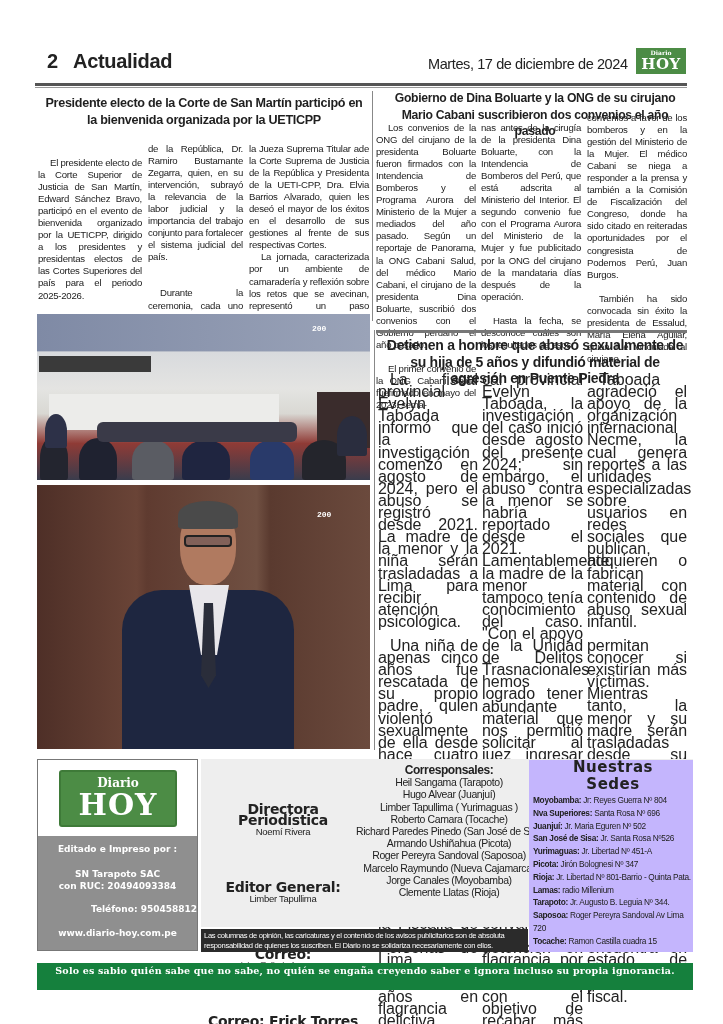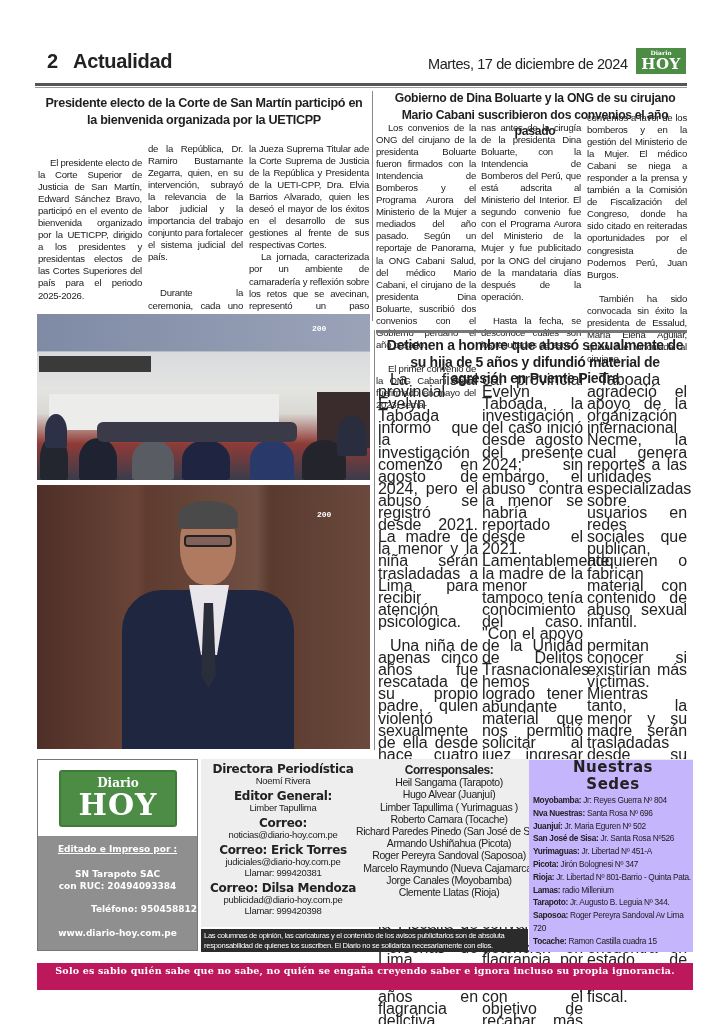--- a/index.html
+++ b/index.html
@@ -48,30 +48,30 @@
   .ft-left { position: absolute; left: 37px; top: 759px; width: 161px; height: 192px; border: 1px solid #777; }
   .ft-left-top { position: absolute; left: 0; top: 0; width: 159px; height: 76px; background: #fff; }
   .ft-logo { position: absolute; left: 21px; top: 10px; width: 118px; height: 57px; background: #4c8c45; border: 2px solid #3e7a38; border-radius: 3px; color: #fff; text-align: center; font-family: "DejaVu Serif", serif; font-weight: bold; }
   .ft-logo .small { display: block; font-size: 12px; line-height: 14px; padding-top: 4px; }
   .ft-logo .big { display: block; font-size: 30px; line-height: 30px; letter-spacing: 1px; }
   .ft-left-bot { position: absolute; left: 0; top: 76px; width: 159px; height: 114px; background: #8f8f8f; color: #fff; font-family: "DejaVu Sans", sans-serif; font-weight: bold; font-size: 9px; text-align: center; }
   .ft-left-bot div { position: absolute; left: 0; width: 100%; }
 
   .ft-mid { position: absolute; left: 201px; top: 759px; width: 492px; height: 168px; background: #eeeeee; }
   .ft-staff { position: absolute; left: 201px; top: 764px; width: 164px; text-align: center; font-size: 9.5px; line-height: 11px; color: #222; letter-spacing: -0.3px; }
-  .ft-staff .role { font-weight: bold; font-family: "DejaVu Sans", sans-serif; font-size: 12px; }
+  .ft-staff .role { font-weight: bold; font-family: "DejaVu Sans", sans-serif; font-size: 14px; margin-top: 40px; }
   .ft-staff .gap { height: 5px; }
   .ft-corr { position: absolute; left: 366px; top: 764px; width: 166px; text-align: center; font-size: 10.5px; line-height: 12.2px; color: #222; letter-spacing: -0.4px; }
   .ft-corr .title { font-size: 12px; font-weight: bold; }
   .ft-sedes { position: absolute; left: 529px; top: 760px; width: 164px; height: 192px; background: #c4b5fd; font-size: 8.3px; line-height: 12.8px; color: #222; padding-left: 4px; letter-spacing: -0.3px; }
   .ft-sedes .title { font-size: 15px; line-height: 14px; font-weight: bold; text-align: center; letter-spacing: 0.5px; margin-bottom: 3px; font-family: "DejaVu Sans", sans-serif; }
   .ft-sedes b { font-weight: bold; }
   .ft-disclaimer { position: absolute; left: 201px; top: 929px; width: 327px; height: 23px; background: #2b2b2b; color: #fff; font-size: 7.6px; line-height: 9.5px; padding: 2px 3px; letter-spacing: -0.3px; }
 
-  .ft-quote { position: absolute; left: 37px; top: 963px; width: 656px; height: 27px; background: #be185d; color: #fff; text-align: center; font-family: "DejaVu Serif", serif; font-weight: bold; font-size: 9.5px; line-height: 11.5px; padding-top: 2px; letter-spacing: 0.2px; }
+  .ft-quote { position: absolute; left: 37px; top: 963px; width: 656px; height: 27px; background: #15803d; color: #fff; text-align: center; font-family: "DejaVu Serif", serif; font-weight: bold; font-size: 9.5px; line-height: 11.5px; padding-top: 2px; letter-spacing: 0.2px; }
 </style>
 </head>
 <body>
 
 <div class="hdr-page">2</div>
 <div class="hdr-section">Actualidad</div>
 <div class="hdr-date">Martes, 17 de  diciembre de 2024</div>
 <div class="hdr-logo">
   <span class="small">Diario</span>
   <span class="big">HOY</span>
@@ -159,21 +159,21 @@
 </div>
 
 <div class="ft-left">
   <div class="ft-left-top">
     <div class="ft-logo">
       <span class="small">Diario</span>
       <span class="big">HOY</span>
     </div>
   </div>
   <div class="ft-left-bot">
-    <div style="top:8px;text-decoration:underline;">Editado e Impreso por :</div>
+    <div style="top:8px;">Editado e Impreso por :</div>
     <div style="top:33px;">SN Tarapoto SAC</div>
     <div style="top:45px;">con RUC: 20494093384</div>
     <div style="top:68px;text-align:right;">Teléfono: 950458812</div>
     <div style="top:92px;">www.diario-hoy.com.pe</div>
   </div>
 </div>
 
 <div class="ft-mid"></div>
 
 <div class="ft-staff">
@@ -206,21 +206,21 @@
   <div>Roger Pereyra Sandoval (Saposoa)</div>
   <div style="white-space:nowrap; margin-left:-6px; margin-right:-6px;">Marcelo Raymundo (Nueva Cajamarca)</div>
   <div>Jorge Canales (Moyobamba)</div>
   <div>Clemente Llatas (Rioja)</div>
 </div>
 
 <div class="ft-sedes">
   <div class="title">Nuestras</div>
   <div class="title">Sedes</div>
   <div><b>Moyobamba:</b> <span>Jr: Reyes Guerra Nº 804</span></div>
-  <div><b>Nva Nuestras:</b> <span>Santa Rosa Nº 696</span></div>
+  <div><b>Nva Superiores:</b> <span>Santa Rosa Nº 696</span></div>
   <div><b>Juanjuí:</b> <span>Jr. Maria Eguren Nº 502</span></div>
   <div><b>San José de Sisa:</b> <span>Jr. Santa Rosa Nº526</span></div>
   <div><b>Yurimaguas:</b> <span>Jr. Libertad Nº 451-A</span></div>
   <div><b>Picota:</b> <span>Jirón Bolognesi Nº 347</span></div>
   <div><b>Rioja:</b> <span> Jr. Libertad Nº 801-Barrio  - Quinta Pata.</span></div>
   <div><b>Lamas:</b> <span>radio Millenium</span></div>
   <div><b>Tarapoto:</b> <span>Jr. Augusto B. Leguia Nº 344.</span></div>
   <div><b>Saposoa:</b> <span>Roger Pereyra Sandoval Av  Lima 720</span></div>
   <div><b>Tocache:</b> <span>Ramon Castilla cuadra  15</span></div>
 </div>

